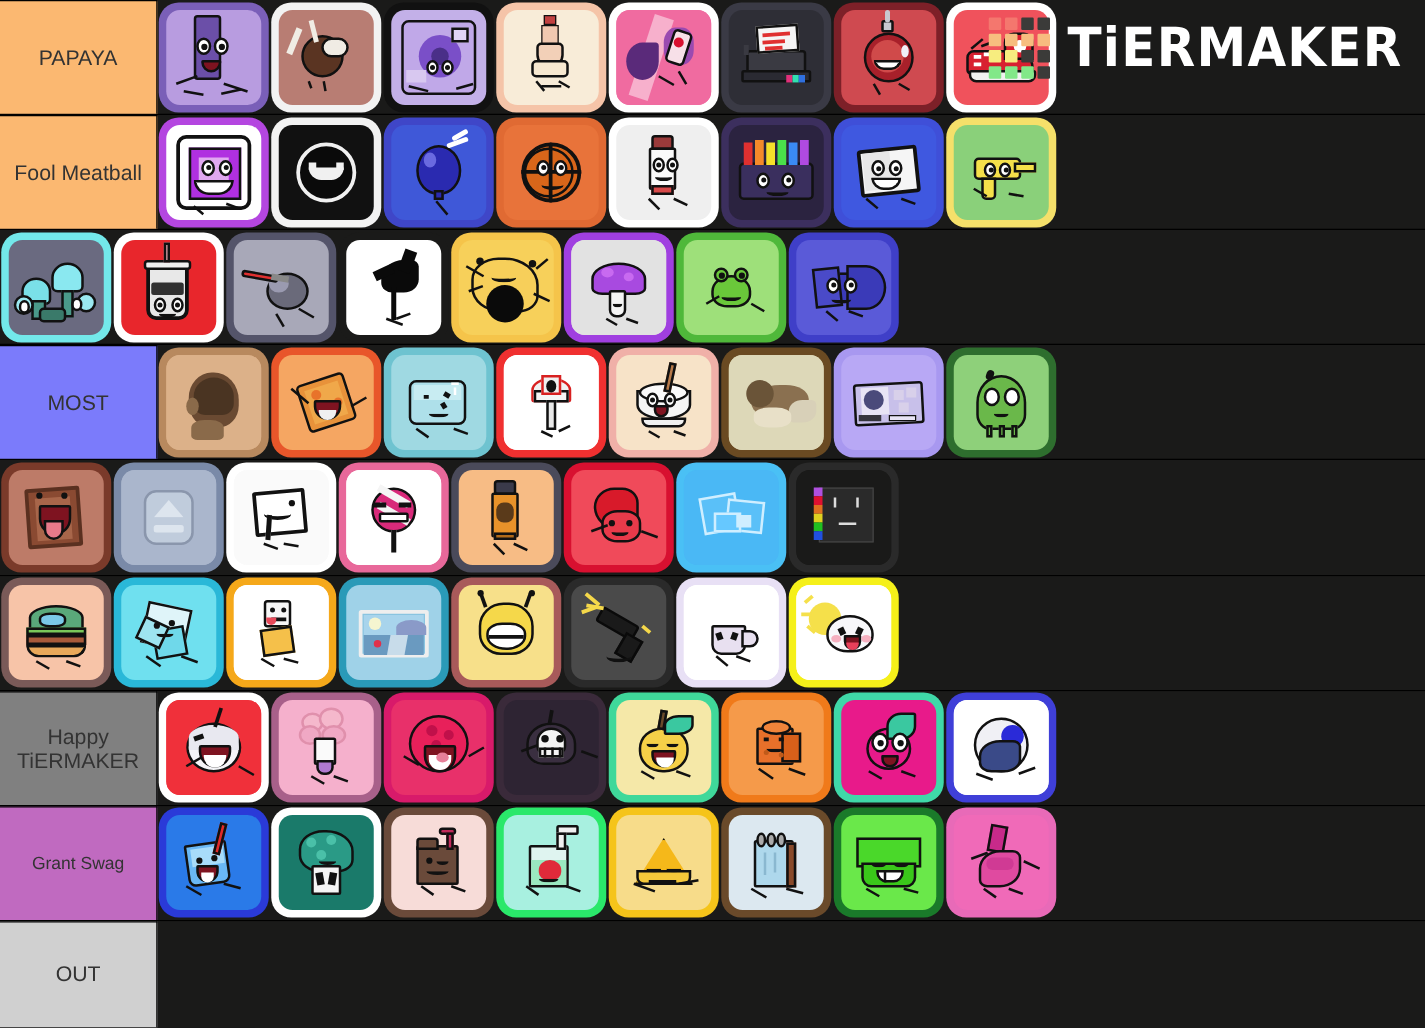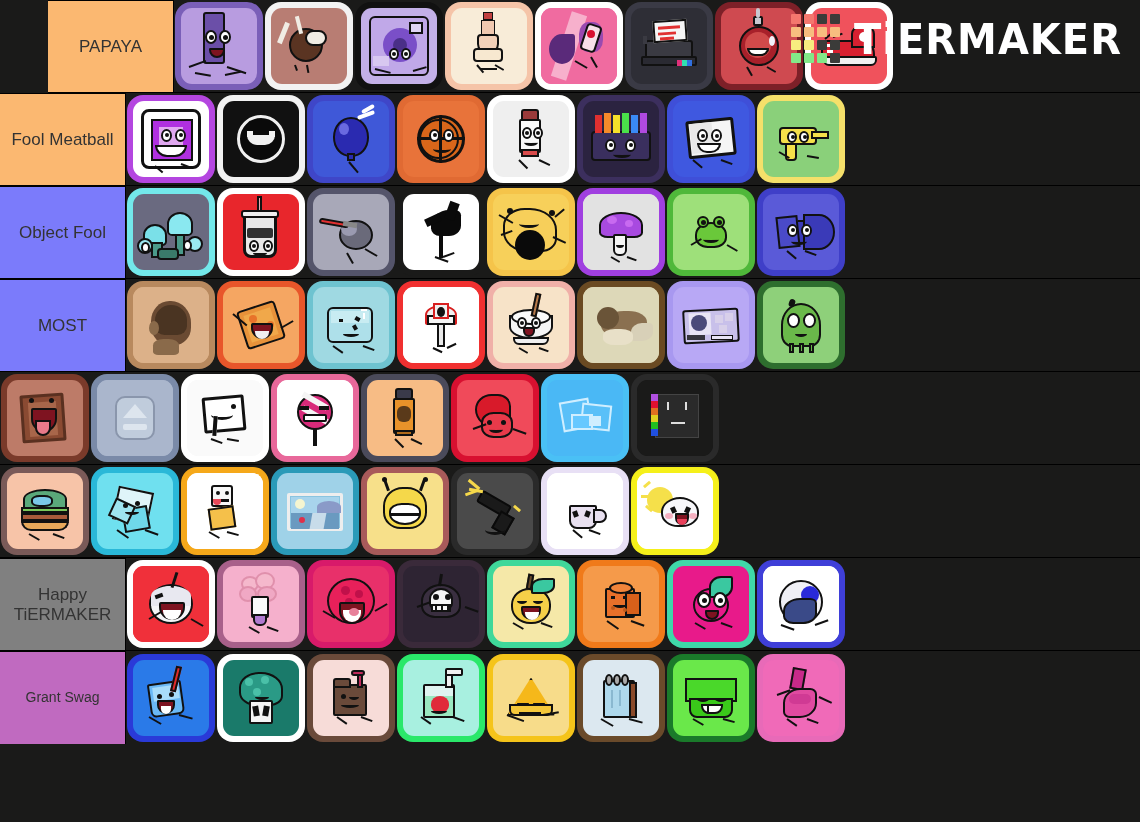--- a/index.html
+++ b/index.html
@@ -135,21 +135,21 @@
     font-weight: bold;
     letter-spacing: 1px;
     font-family: "DejaVu Sans", sans-serif;
     transform: scaleY(1.08);
   }
 </style>
 </head>
 <body>
 
 <div id="tierlist">
-    <div class="tier-row" style="height: 93px; margin-left: 48px;">
+    <div class="tier-row" style="height: 93px;">
       <div class="tier-label" style="background: rgb(251, 184, 113);">PAPAYA</div>
       <div class="tier-items">
         <div class="thumb" style="background: rgb(122, 95, 184);">
           <div class="inner" style="background: rgb(184, 156, 224);">
             <div class="art">
               <div class="rect" style="left:22px;top:4px;width:22px;height:52px;background:#6b4fa8;border:2px solid #111;border-radius:3px"></div>
               <div class="eye" style="left:24px;top:22px;width:12px;height:14px"></div>
               <div class="eye" style="left:38px;top:22px;width:12px;height:14px"></div>
               <div class="pupil" style="left:28px;top:27px;width:5px;height:5px"></div>
               <div class="pupil" style="left:42px;top:27px;width:5px;height:5px"></div>
@@ -381,21 +381,20 @@
               <div class="pupil" style="left:28px;top:34px;width:4px;height:4px"></div>
               <div class="pupil" style="left:40px;top:34px;width:4px;height:4px"></div>
               <div class="limb" style="left:16px;top:50px;width:12px;transform:rotate(30deg)"></div>
               <div class="limb" style="left:44px;top:54px;width:12px;transform:rotate(10deg)"></div>
             </div>
           </div>
         </div>
       </div>
     </div>
     <div class="tier-row" style="height: 93px;">
-      <div class="tier-label" style="background: rgb(123, 123, 251);">Object Fool</div>
       <div class="tier-items">
         <div class="thumb" style="background: rgb(115, 232, 234);">
           <div class="inner" style="background: rgb(106, 106, 128);">
             <div class="art">
               <div class="blob" style="left:10px;top:30px;width:24px;height:22px;background:#7ae0e8;border:2px solid #111;border-radius:50% 50% 20% 20%"></div>
               <div class="blob" style="left:34px;top:18px;width:26px;height:24px;background:#8ae8f0;border:2px solid #111;border-radius:50% 50% 20% 20%"></div>
               <div class="rect" style="left:18px;top:48px;width:12px;height:16px;background:#4a9a8a;border:2px solid #111"></div>
               <div class="rect" style="left:42px;top:40px;width:10px;height:22px;background:#4a9a8a;border:2px solid #111"></div>
               <div class="blob" style="left:4px;top:44px;width:16px;height:16px;background:#9ae8f0;border:2px solid #111"></div>
               <div class="blob" style="left:54px;top:42px;width:16px;height:16px;background:#9ae8f0;border:2px solid #111"></div>
@@ -1078,20 +1077,24 @@
               <div class="blob" style="left:20px;top:28px;width:34px;height:30px;background:#e04aa0;border:2px solid #111;border-radius:50% 20% 50% 20%"></div>
               <div class="rect" style="left:26px;top:34px;width:22px;height:10px;background:#d03a94;border-radius:8px"></div>
               <div class="limb" style="left:14px;top:34px;width:14px;transform:rotate(-20deg)"></div>
               <div class="limb" style="left:56px;top:36px;width:14px;transform:rotate(25deg)"></div>
               <div class="limb" style="left:24px;top:58px;width:12px;transform:rotate(35deg)"></div>
               <div class="limb" style="left:44px;top:58px;width:12px;transform:rotate(20deg)"></div>
             </div>
           </div>
         </div>
       </div>
+    </div>
+    <div class="tier-row" style="height: 86px;">
+      <div class="tier-label" style="background: rgb(208, 208, 208);">OUT</div>
+      <div class="tier-items"></div>
     </div>
   </div>
 
 <div id="logo">
   <div id="logo-grid">
       <div style="background: rgb(244, 119, 110);"></div>
       <div style="background: rgb(244, 119, 110);"></div>
       <div style="background: rgb(59, 59, 57);"></div>
       <div style="background: rgb(59, 59, 57);"></div>
       <div style="background: rgb(247, 189, 127);"></div>

